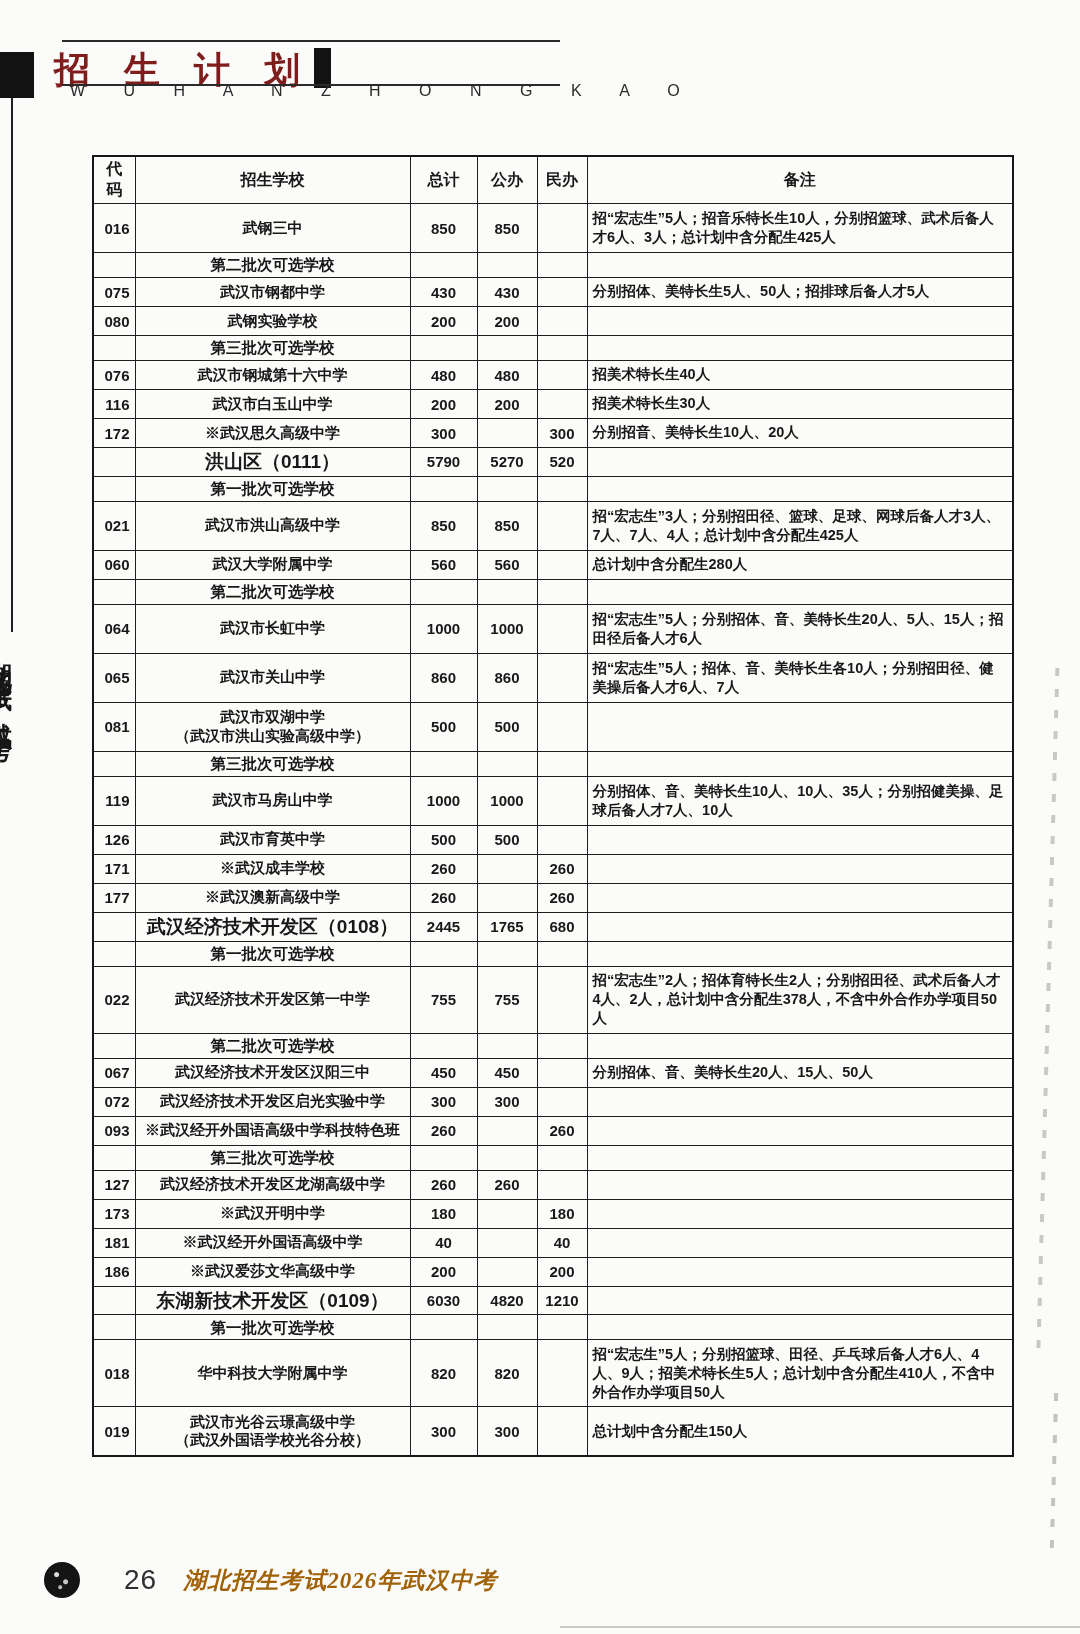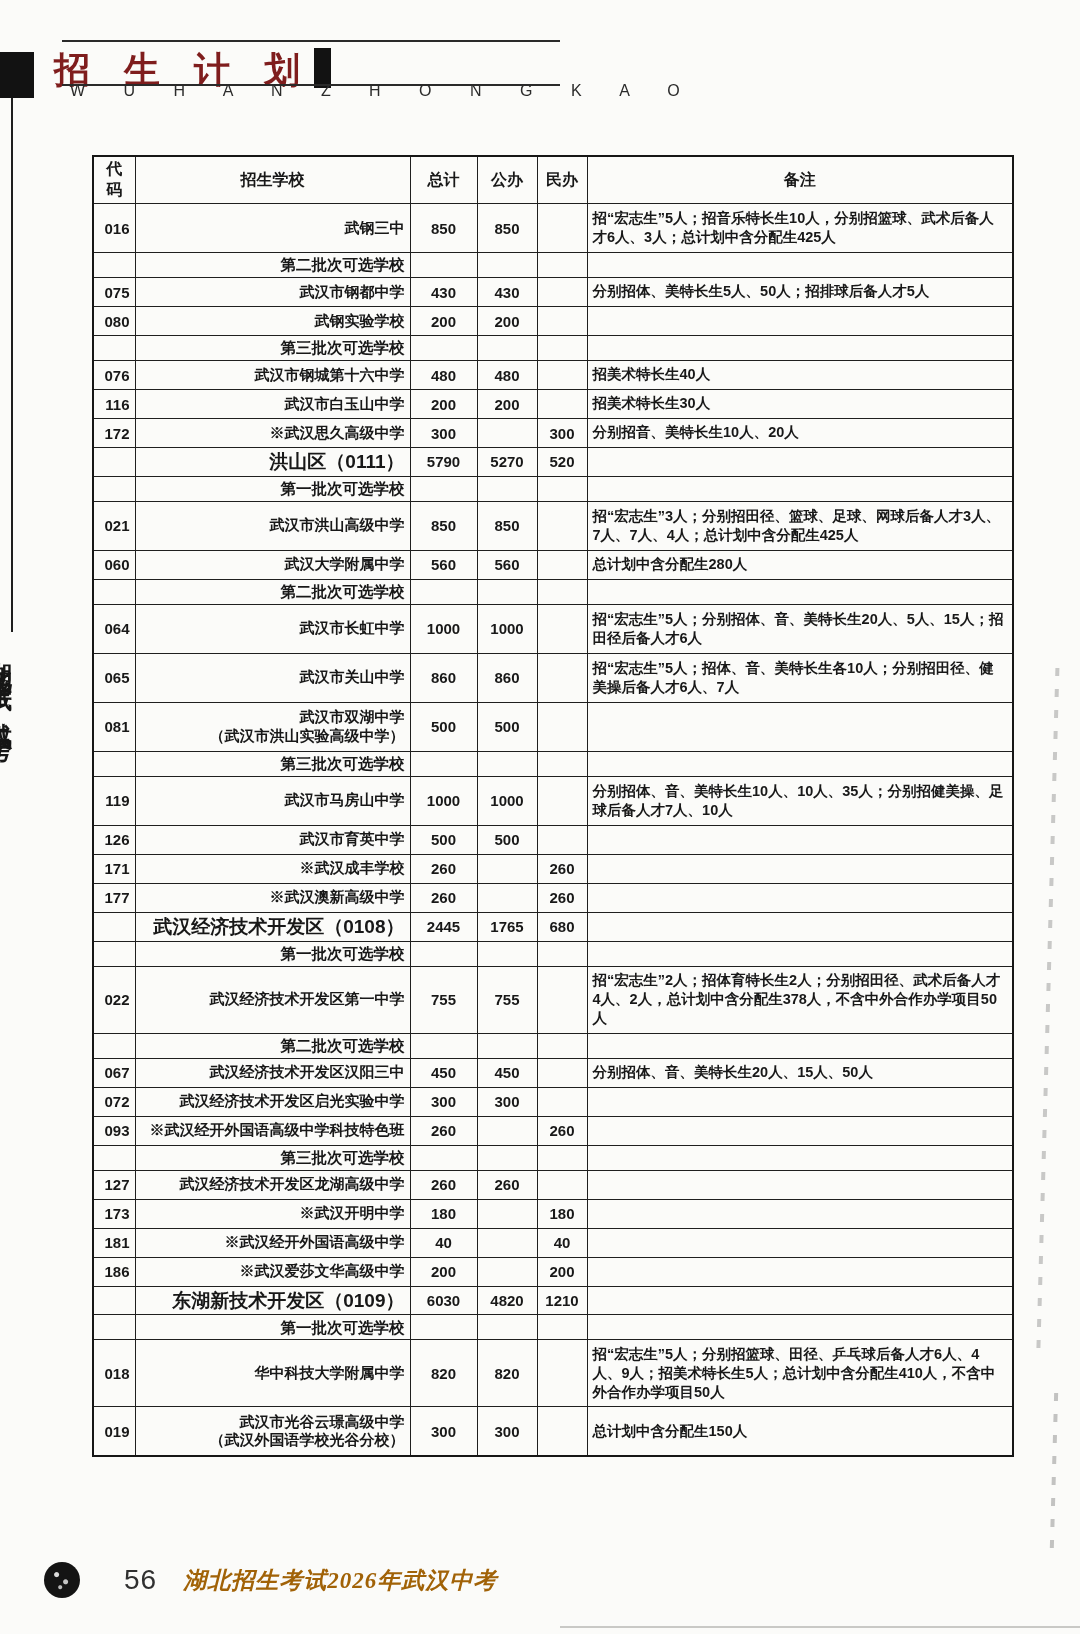--- a/index.html
+++ b/index.html
@@ -52,21 +52,21 @@
   table.plan col.c5{width:426px;}
   table.plan th, table.plan td{
     border:1.5px solid #1f1f1f;
     padding:2px 5px;
     vertical-align:middle;
     overflow:hidden;
   }
   table.plan{border:2px solid #161616;}
   thead th{height:40px;font-size:16px;font-weight:700;text-align:center;}
   td.c-code{text-align:center;font-weight:600;height:26px;}
-  td.c-school{text-align:right;font-weight:600;line-height:1.25;margin-left:38px;}
+  td.c-school{text-align:center;font-weight:600;line-height:1.25;margin-left:38px;}
   td.c-total, td.c-public, td.c-private{text-align:center;font-weight:700;}
   td.c-remark{font-size:14.5px;line-height:1.32;font-weight:600;padding:2px 6px;}
   tr.school td{min-height:29px;}
   tr.school td.c-code{padding-top:1px;padding-bottom:1px;text-align:right;}
   tr.section td{height:20px;}
   tr.section td.c-school{font-weight:700;font-size:15.5px;}
   tr.district td{height:23px;}
   tr.district td.c-school{font-weight:700;font-size:19px;}
   tr.district td.c-total, tr.district td.c-public, tr.district td.c-private{font-weight:700;}
   tr.h2 td{height:44px;}
@@ -434,17 +434,17 @@
         </tbody>
     </table>
   </div>
 
   <div class="ghost-strip ghost-a"></div>
   <div class="ghost-strip ghost-b"></div>
   <div class="bottom-faint-rule"></div>
 
   <div class="footer">
     <div class="footer-logo"></div>
-    <div class="page-number">56</div>
+    <div class="page-number">26</div>
     <div class="footer-journal">湖北招生考试2026年武汉中考</div>
   </div>
 
 </div>
 
 </body></html>

